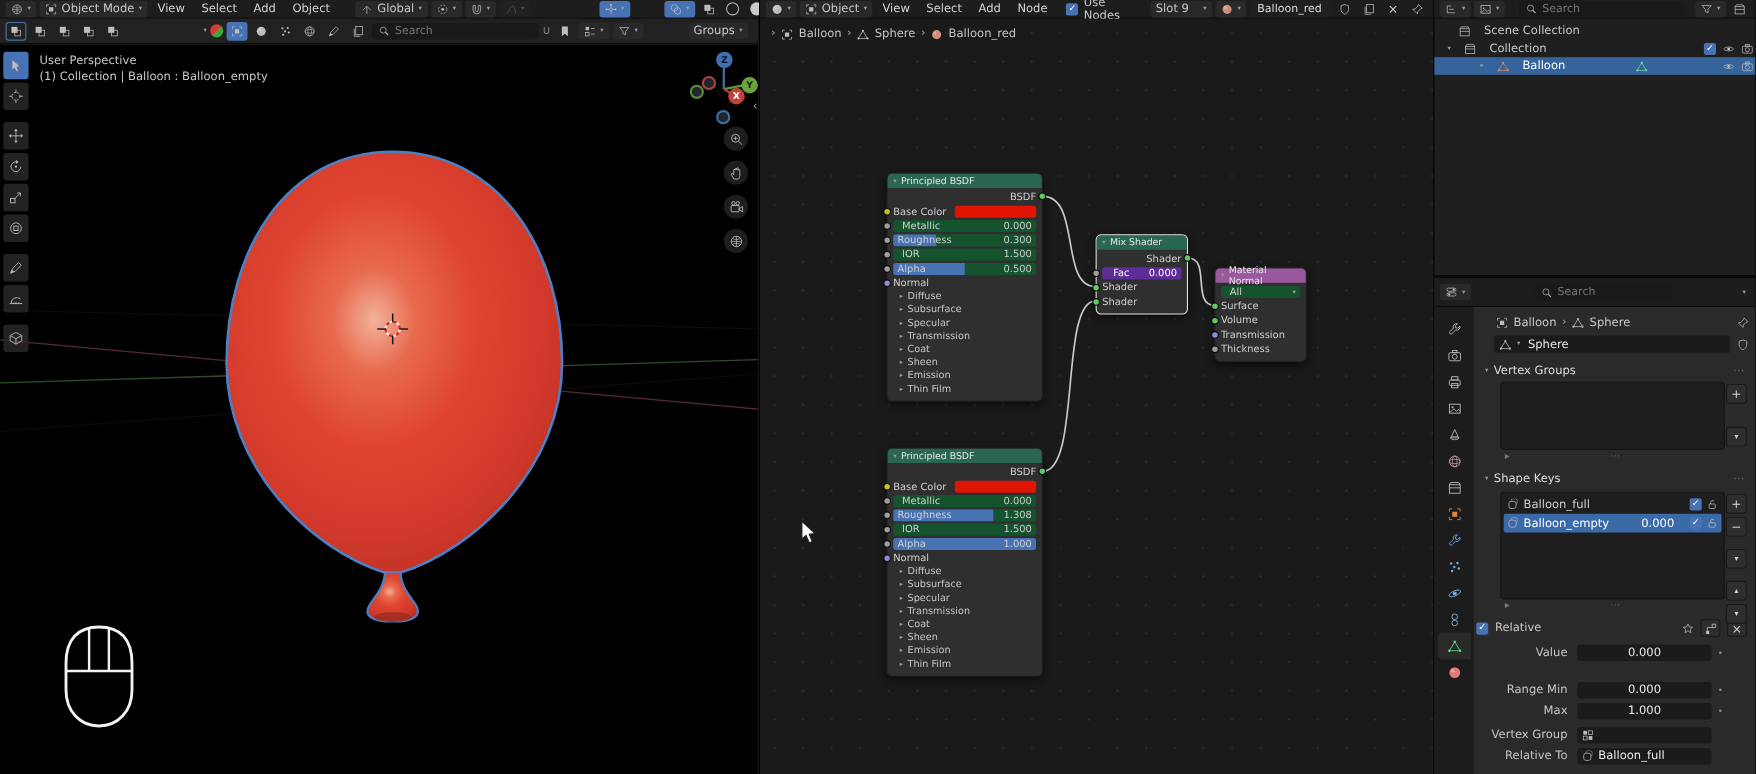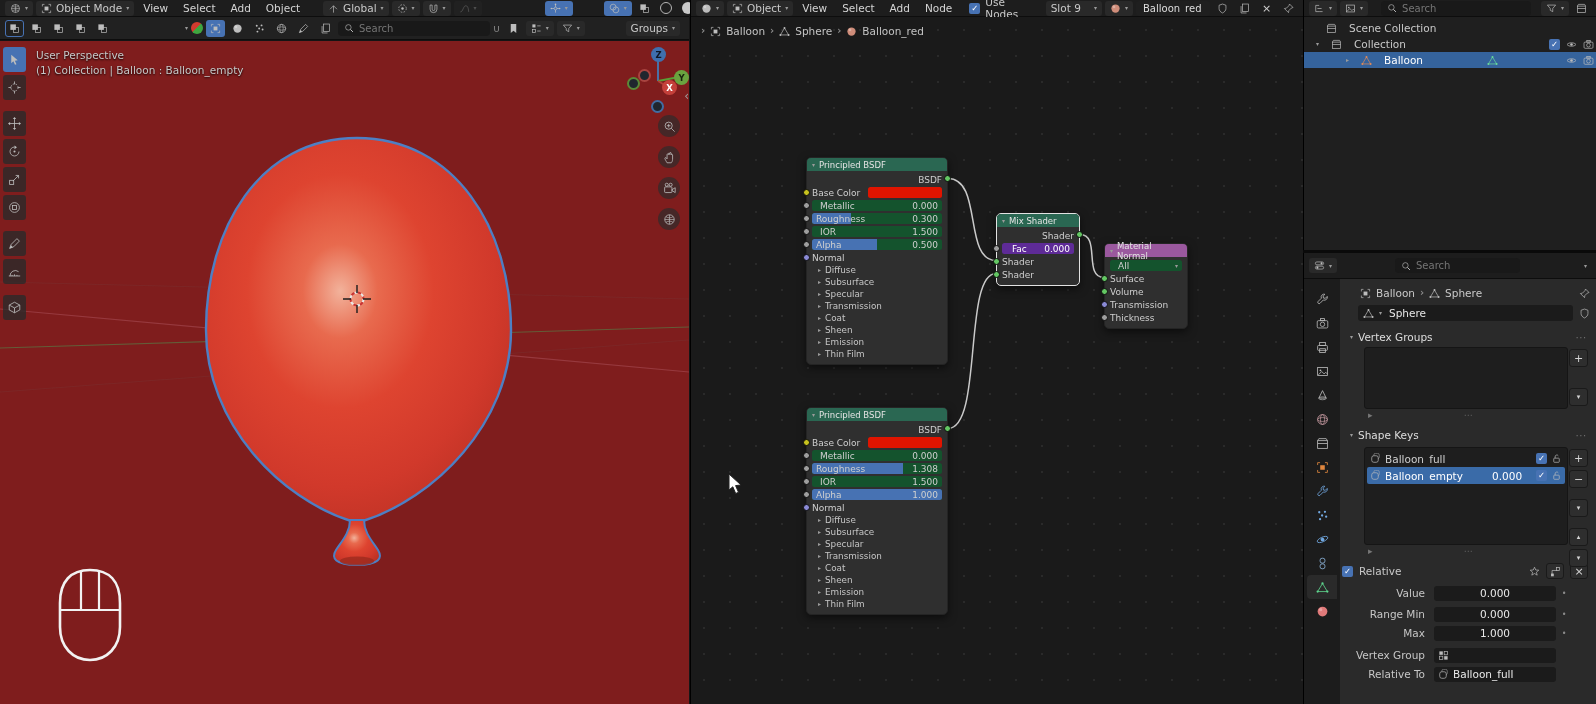--- a/index.html
+++ b/index.html
@@ -19,21 +19,21 @@
 .ic.xs{width:10px;height:10px}
 .tbtn{width:19px;height:17px;display:flex;align-items:center;justify-content:center;border-radius:3px;flex:none}
 .tbtn.act{background:#4772b3;color:#fff}
 .ball{width:12px;height:12px;border-radius:50%;flex:none}
 .search{display:flex;align-items:center;gap:5px;background:#191919;border-radius:4px;height:15px;padding:0 6px}
 .search input{background:transparent;border:0;outline:0;color:#8f8f8f;font:10px "DejaVu Sans",sans-serif;width:110px;padding:0}
 .cb{width:11px;height:11px;background:#4772b3;border-radius:2px;color:#fff;font-size:8.5px;line-height:11px;text-align:center;flex:none}
 .grayed{opacity:.4}
 
 #vp{left:0;top:0;width:689px;height:704px;background:#141414}
-#vpcanvas{position:absolute;left:0;top:41px;width:689px;height:663px;background:#7f1d1d;overflow:hidden}
+#vpcanvas{position:absolute;left:0;top:41px;width:689px;height:663px;background:#000000;overflow:hidden}
 .vp-overlay{position:absolute;left:36px;top:7px;color:#c8c8c8;font-size:10.5px;line-height:15px;text-shadow:0 1px 2px #000}
 #tools{position:absolute;left:3px;top:6px;width:24px;display:flex;flex-direction:column}
 .tool{width:23px;height:25px;display:flex;align-items:center;justify-content:center;background:#2b2b2bcc;border-radius:3px;margin-bottom:3px;color:#cfcfcf}
 .tool.act{background:#4772b3;color:#fff}
 .tool.gap{margin-top:8px}
 #gizmo{position:absolute;left:620px;top:2px;width:72px;height:72px}
 .axis{position:absolute;width:15px;height:15px;border-radius:50%;font-size:8.5px;font-weight:bold;
   display:flex;align-items:center;justify-content:center;color:#10131a}
 .axis.hollow{background:#20262e;border:2px solid;width:13px;height:13px;color:transparent}
 #navicons{position:absolute;left:658px;top:74px;display:flex;flex-direction:column;gap:9px;align-items:center}
@@ -1191,21 +1191,21 @@
         <span class="sqbtn" style="width:18px;height:16px;margin-right:2px">×</span>
       </div>
 
       <div class="prow" style="margin-top:2px">
         <span class="plabel">Value</span>
         <span class="vfield">
             <span>0.000</span>
           </span>
         <span class="kdot">•</span>
       </div>
-      <div class="prow" style="margin-top:5px">
+      <div class="prow" style="margin-top:18px">
         <span class="plabel">Range Min</span>
         <span class="vfield">
             <span>0.000</span>
           </span>
         <span class="kdot">•</span>
       </div>
       <div class="prow">
         <span class="plabel">Max</span>
         <span class="vfield">
             <span>1.000</span>

